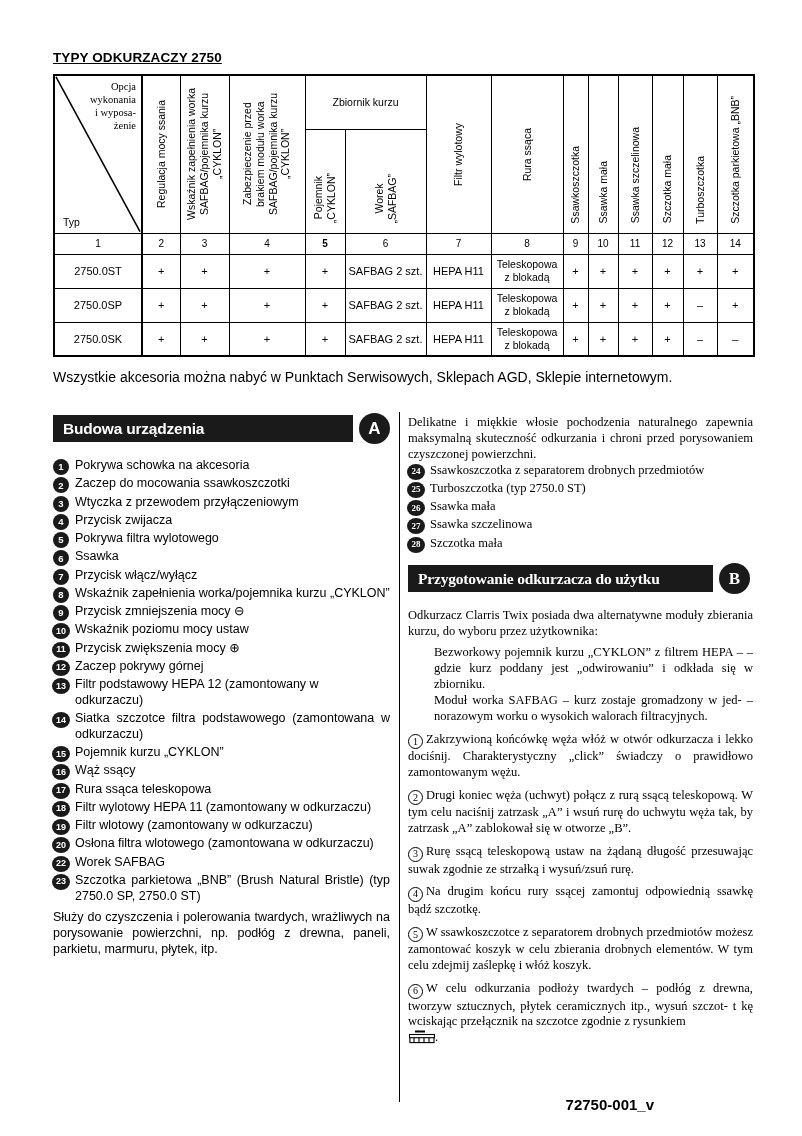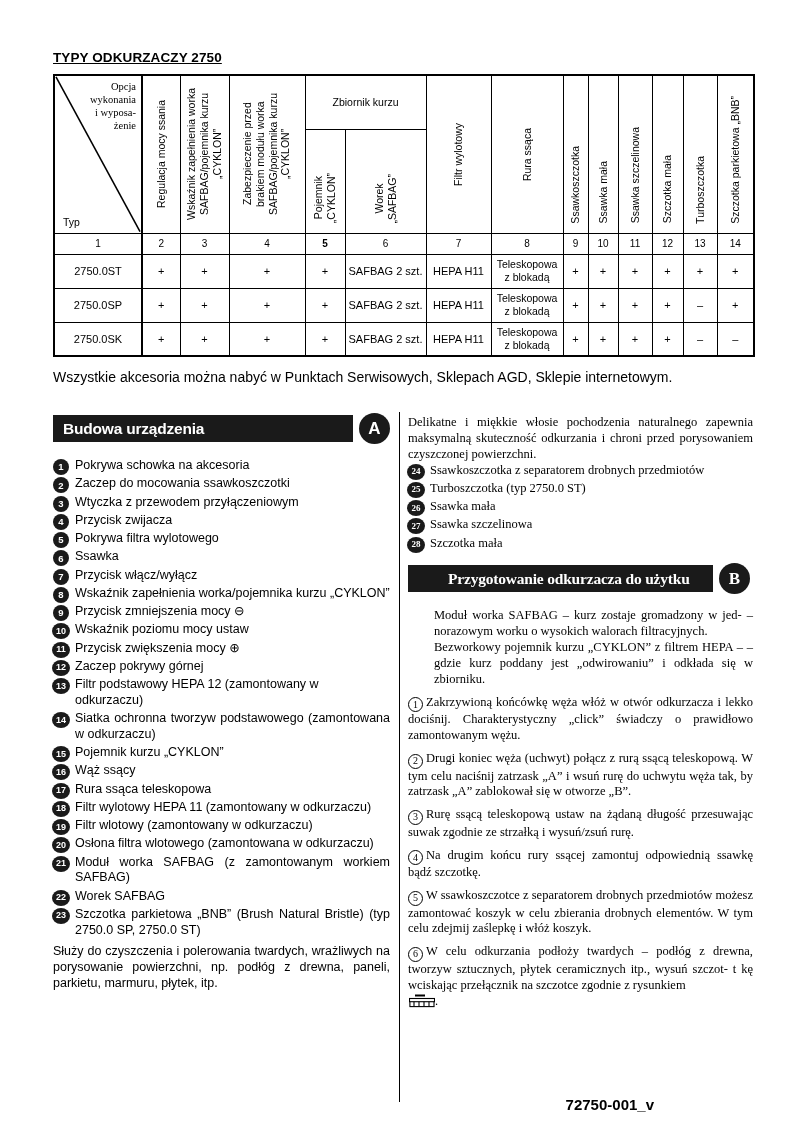--- a/index.html
+++ b/index.html
@@ -180,21 +180,21 @@
     background: #1a1a1a;
     color: #fff;
     font-weight: bold;
     font-size: 17px;
     display: flex;
     align-items: center;
     justify-content: center;
   }
   .secA .bar { width: 300px; }
   .secA .badge { left: 306px; }
-  .secB .bar { width: 305px; padding-left: 30px; }
+  .secB .bar { width: 305px; }
   .secB .badge { left: 311px; }
 
   
   ul.numlist {
     list-style: none;
     margin: 0; padding: 0;
   }
   ul.numlist li {
     position: relative;
     padding-left: 22px;
@@ -492,32 +492,28 @@
       <li><span class="num">6</span><span class="txt">Ssawka</span></li>
       <li><span class="num">7</span><span class="txt">Przycisk włącz/wyłącz</span></li>
       <li><span class="num">8</span><span class="txt">Wskaźnik zapełnienia worka/pojemnika kurzu „CYKLON”</span></li>
       <li><span class="num">9</span><span class="txt">Przycisk zmniejszenia mocy ⊖</span></li>
       <li><span class="num wide">10</span><span class="txt">Wskaźnik poziomu mocy ustaw</span></li>
       <li><span class="num wide">11</span><span class="txt">Przycisk zwiększenia mocy ⊕</span></li>
       <li><span class="num wide">12</span><span class="txt">Zaczep pokrywy górnej</span></li>
       <li><span class="num wide">13</span><span class="txt">Filtr podstawowy HEPA 12 (zamontowany w odkurzaczu)</span></li>
       <li class="just">
           <span class="num wide">14</span>
-          <span class="txt">Siatka ochronna tworzyw podstawowego (zamontowana w odkurzaczu)</span>
+          <span class="txt">Siatka szczotce filtra podstawowego (zamontowana w odkurzaczu)</span>
         </li>
       <li><span class="num wide">15</span><span class="txt">Pojemnik kurzu „CYKLON”</span></li>
       <li><span class="num wide">16</span><span class="txt">Wąż ssący</span></li>
       <li><span class="num wide">17</span><span class="txt">Rura ssąca teleskopowa</span></li>
       <li><span class="num wide">18</span><span class="txt">Filtr wylotowy HEPA 11 (zamontowany w odkurzaczu)</span></li>
       <li><span class="num wide">19</span><span class="txt">Filtr wlotowy (zamontowany w odkurzaczu)</span></li>
       <li><span class="num wide">20</span><span class="txt">Osłona filtra wlotowego (zamontowana w odkurzaczu)</span></li>
-      <li class="just">
-          <span class="num wide">21</span>
-          <span class="txt">Moduł worka SAFBAG (z zamontowanym workiem SAFBAG)</span>
-        </li>
       <li><span class="num wide">22</span><span class="txt">Worek SAFBAG</span></li>
       <li class="just">
           <span class="num wide">23</span>
           <span class="txt">Szczotka parkietowa „BNB” (Brush Natural Bristle) (typ 2750.0 SP, 2750.0 ST)</span>
         </li>
     </ul>
 
     <p class="para">Służy do czyszczenia i polerowania twardych, wrażliwych na porysowanie powierzchni, np. podłóg z drewna, paneli, parkietu, marmuru, płytek, itp.</p>
   </div>
 
@@ -533,24 +529,25 @@
       <li><span class="num wide">28</span><span class="txt">Szczotka mała</span></li>
     </ul>
 
     <div class="sec-header secB" style="margin-top:14px;">
       <div class="bar">
         <span class="bar-title">Przygotowanie odkurzacza do użytku</span>
       </div>
       <div class="badge">B</div>
     </div>
 
+    <p class="para" style="margin-top:3px;">Odkurzacz Clarris Twix posiada dwa alternatywne moduły zbierania kurzu, do wyboru przez użytkownika:</p>
 
     <div class="bullets">
+      <div class="b">Bezworkowy pojemnik kurzu „CYKLON” z filtrem HEPA – – gdzie kurz poddany jest „odwirowaniu” i odkłada się w zbiorniku.</div>
       <div class="b">Moduł worka SAFBAG – kurz zostaje gromadzony w jed- – norazowym worku o wysokich walorach filtracyjnych.</div>
-      <div class="b">Bezworkowy pojemnik kurzu „CYKLON” z filtrem HEPA – – gdzie kurz poddany jest „odwirowaniu” i odkłada się w zbiorniku.</div>
     </div>
 
     <div class="steps">
       <div class="step"><span class="snum">1</span><span class="txt">Zakrzywioną końcówkę węża włóż w otwór odkurzacza i lekko dociśnij. Charakterystyczny „click” świadczy o prawidłowo zamontowanym wężu.</span></div>
       <div class="step"><span class="snum">2</span><span class="txt">Drugi koniec węża (uchwyt) połącz z rurą ssącą teleskopową. W tym celu naciśnij zatrzask „A” i wsuń rurę do uchwytu węża tak, by zatrzask „A” zablokował się w otworze „B”.</span></div>
       <div class="step"><span class="snum">3</span><span class="txt">Rurę ssącą teleskopową ustaw na żądaną długość przesuwając suwak zgodnie ze strzałką i wysuń/zsuń rurę.</span></div>
       <div class="step"><span class="snum">4</span><span class="txt">Na drugim końcu rury ssącej zamontuj odpowiednią ssawkę bądź szczotkę.</span></div>
       <div class="step"><span class="snum">5</span><span class="txt">W ssawkoszczotce z separatorem drobnych przedmiotów możesz zamontować koszyk w celu zbierania drobnych elementów. W tym celu zdejmij zaślepkę i włóż koszyk.</span></div>
       <div class="step"><span class="snum">6</span><span class="txt">W celu odkurzania podłoży twardych – podłóg z drewna, tworzyw sztucznych, płytek ceramicznych itp., wysuń szczot- t kę wciskając przełącznik na szczotce zgodnie z rysunkiem</span><br>
         <span class="brush-glyph">

